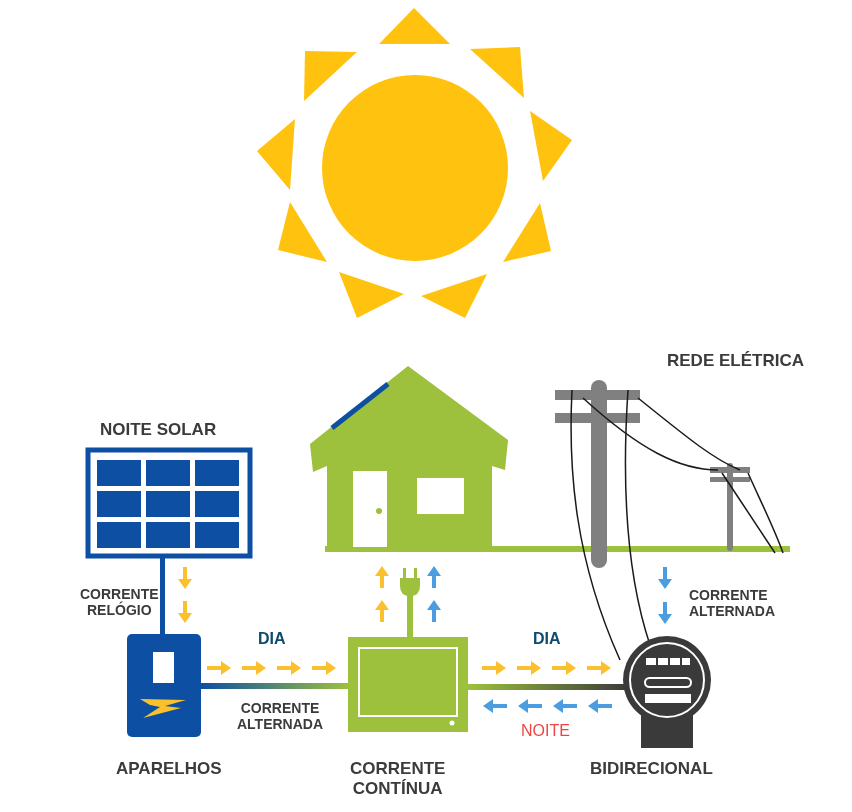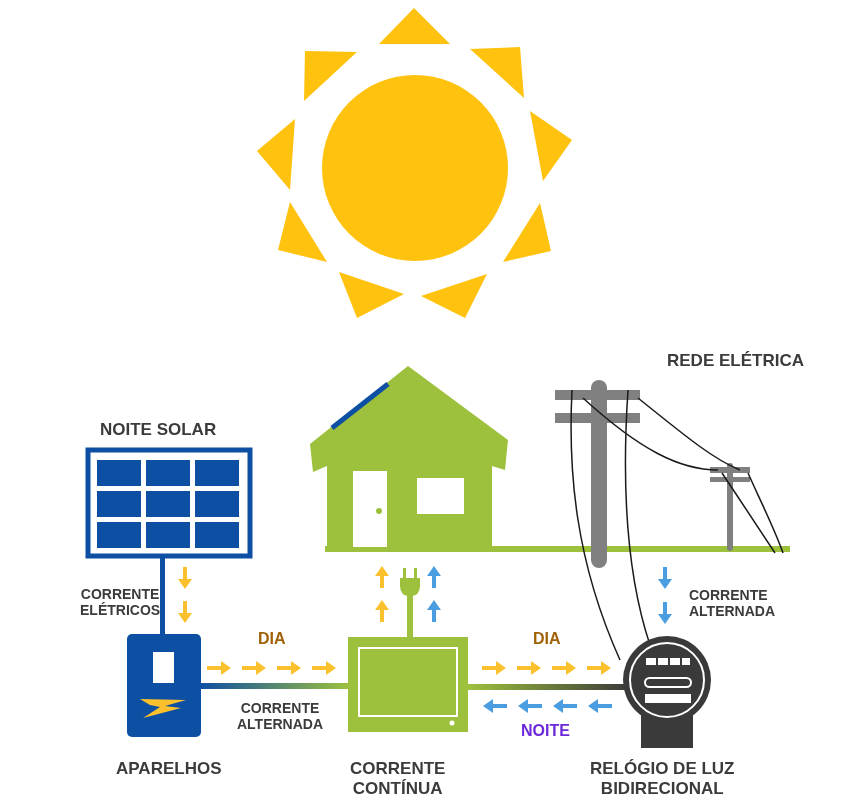--- a/index.html
+++ b/index.html
@@ -1,22 +1,22 @@
 <!DOCTYPE html>
 <html><head>
 <meta charset="utf-8">
 <style>
   html, body { margin: 0; padding: 0; background: #ffffff; }
   body { width: 852px; height: 812px; overflow: hidden; position: relative; font-family: "Liberation Sans", "DejaVu Sans", sans-serif; }
   svg { position: absolute; left: 0; top: 0; }
   .lbl { position: absolute; font-weight: bold; color: #3b3b3b; text-align: center; white-space: nowrap; line-height: 1.15; }
   .lbl-lg { font-size: 17px; }
   .lbl-sm { font-size: 14px; }
-  .dia { position: absolute; font-weight: bold; font-size: 16px; color: #a16207; text-align: center; }
-  .noite { position: absolute; font-weight: bold; font-size: 16px; color: #6d28d9; }
+  .dia { position: absolute; font-weight: bold; font-size: 16px; color: #0c4a6e; text-align: center; }
+  .noite { position: absolute; font-weight: normal; font-size: 16px; color: #ef4444; }
 </style>
 </head>
 <body>
 
 <svg width="852" height="812" viewBox="0 0 852 812">
   <defs>
     <linearGradient id="gInv" x1="0" x2="1" y1="0" y2="0">
       <stop offset="0" stop-color="#0d4fa3"></stop>
       <stop offset="1" stop-color="#9dc13c"></stop>
     </linearGradient>
@@ -159,36 +159,35 @@
     <rect x="645" y="678" width="46" height="9" rx="4.5" fill="none" stroke="#ffffff" stroke-width="2"></rect>
     <rect x="645" y="694" width="46" height="9" fill="#ffffff"></rect>
   </g>
 </svg>
 
 <div class="lbl lbl-lg" style="left:100px; top:420px;">NOITE SOLAR</div>
 <div class="lbl lbl-lg" style="left:624px; top:351px;margin-left:43px;">REDE ELÉTRICA</div>
 
 <div class="lbl lbl-sm" style="left:80px; top:586px;">
   <div>CORRENTE</div>
-  <div>ELÉTRICOS</div>
+  <div>RELÓGIO</div>
 </div>
 <div class="lbl lbl-sm" style="left:237px; top:700px;">
   <div>CORRENTE</div>
   <div>ALTERNADA</div>
 </div>
 <div class="lbl lbl-sm" style="left:689px; top:587px; text-align:left;">
   <div>CORRENTE</div>
   <div>ALTERNADA</div>
 </div>
 
 <div class="dia" style="left:258px; top:630px;">DIA</div>
 <div class="dia" style="left:533px; top:630px;">DIA</div>
 <div class="noite" style="left:521px; top:722px;">NOITE</div>
 
 <div class="lbl lbl-lg" style="left:116px; top:759px;">APARELHOS</div>
 <div class="lbl lbl-lg" style="left:350px; top:759px;">
   <div>CORRENTE</div>
   <div>CONTÍNUA</div>
 </div>
 <div class="lbl lbl-lg" style="left:590px; top:759px;">
-  <div>RELÓGIO DE LUZ</div>
   <div>BIDIRECIONAL</div>
 </div>
 
 </body></html>

